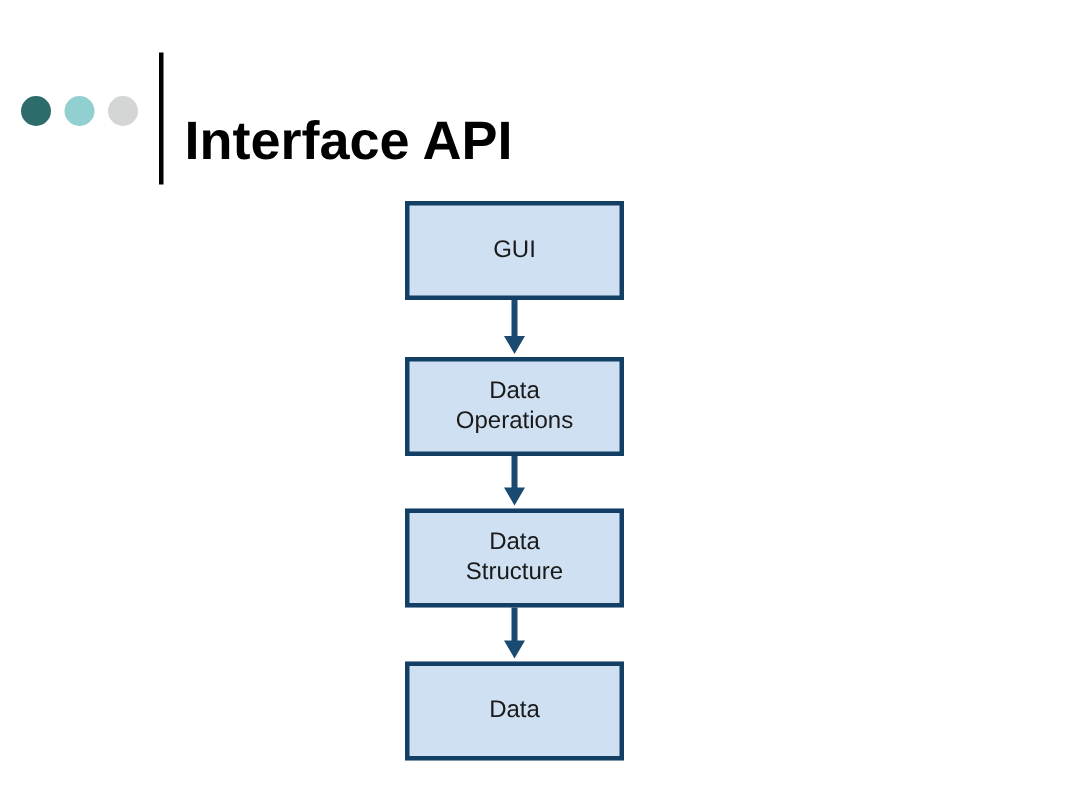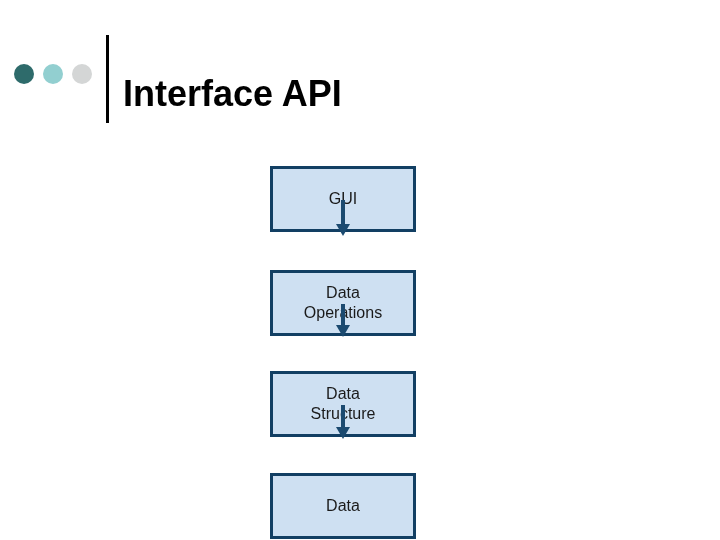--- a/index.html
+++ b/index.html
@@ -81,21 +81,20 @@
     box-sizing: border-box;
     border: 3px solid #123F63;
     background: #CEE0F2;
     display: flex;
     align-items: center;
     justify-content: center;
     text-align: center;
     color: #1a1a1a;
     font-size: 16px;
     line-height: 20px;
-    margin-top: 32px;
   }
   .flow-node .node-label {
     display: block;
     white-space: pre-line;
   }
 
   #node-gui            { top: 0px;   }
   #node-data-ops       { top: 104px; }
   #node-data-structure { top: 205px; }
   #node-data           { top: 307px; }

